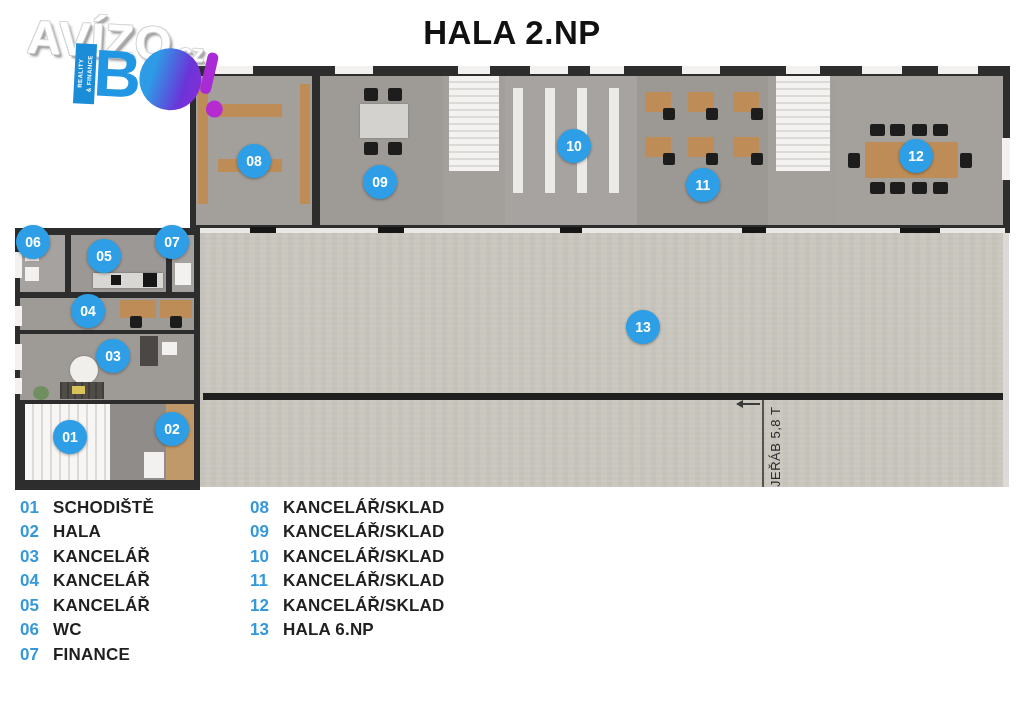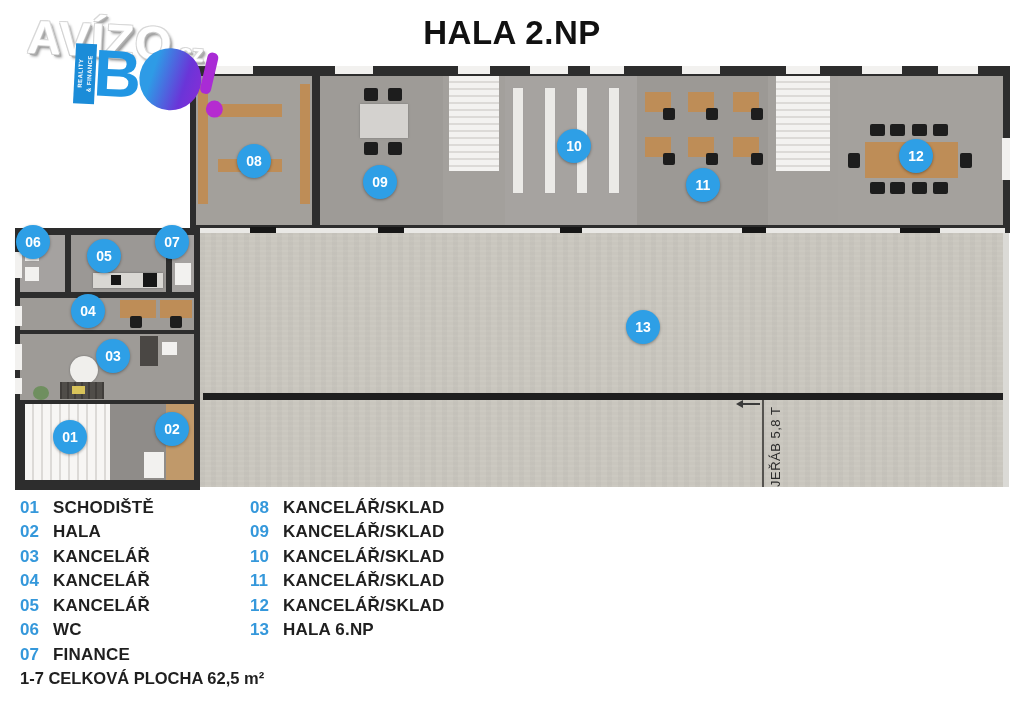--- a/index.html
+++ b/index.html
@@ -274,15 +274,14 @@
     <div class="legend-row">
         <span class="legend-num">12</span>
         <span class="legend-label">KANCELÁŘ/SKLAD</span>
       </div>
     <div class="legend-row">
         <span class="legend-num">13</span>
         <span class="legend-label">HALA 6.NP</span>
       </div>
   </div>
 
-  <div class="footnote">1-7 CELKOVÁ PLOCHA 62,5 m²</div>
 
 </div>
 
 </body></html>

